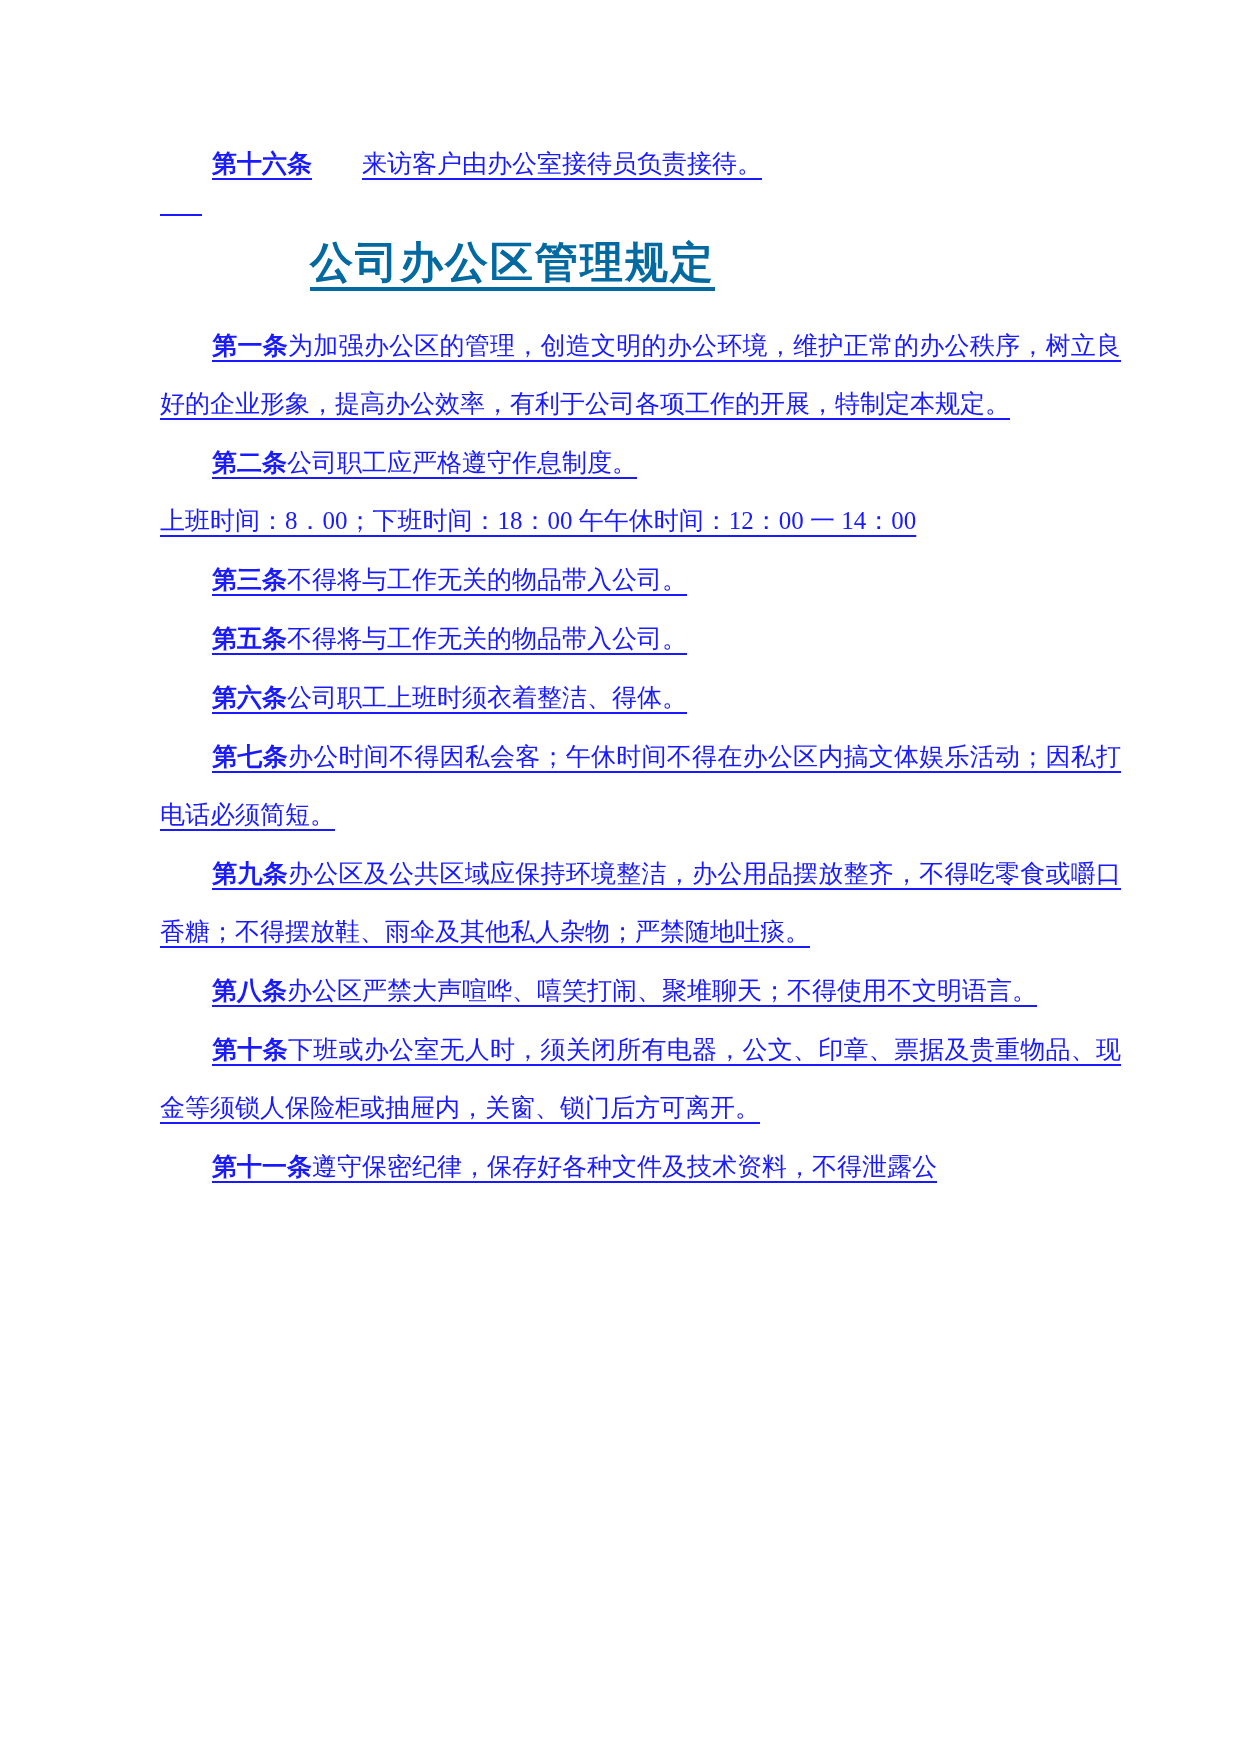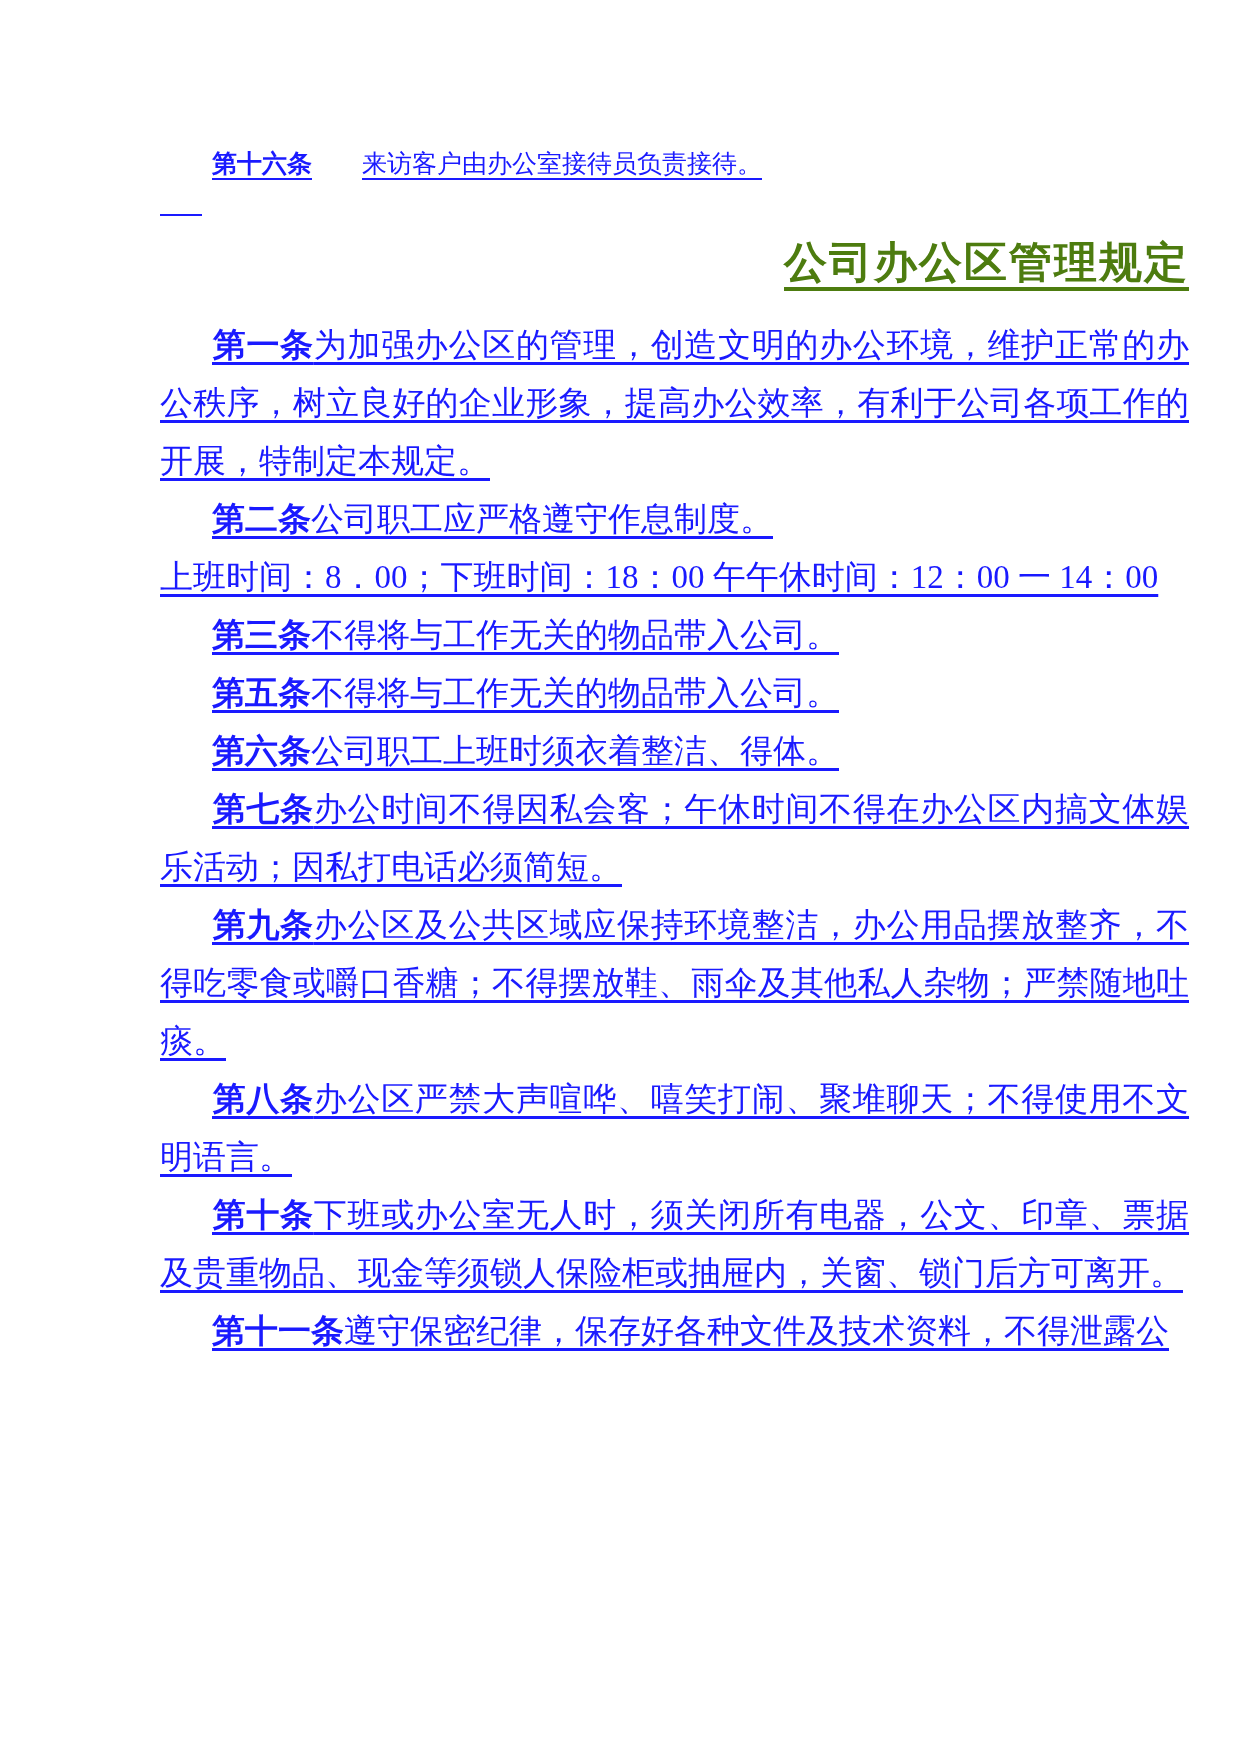--- a/index.html
+++ b/index.html
@@ -4,21 +4,21 @@
 <style>
   html, body {
     margin: 0;
     padding: 0;
     background: #ffffff;
   }
   .page {
     width: 1241px;
     height: 1599px;
     box-sizing: border-box;
-    padding: 140px 52px 80px 160px;
+    padding: 140px 120px 80px 160px;
     background: #ffffff;
     font-family: "Liberation Serif", "DejaVu Serif", serif;
     color: #1a1aff;
     position: relative;
   }
   .top-line {
     font-size: 25px;
     line-height: 46px;
     text-decoration: underline;
     text-underline-offset: 6px;
@@ -33,44 +33,44 @@
     width: 50px;
   }
   .short-rule {
     display: block;
     width: 42px;
     border-bottom: 2px solid #1a1aff;
     margin: 26px 0 18px 0;
     height: 1px;
   }
   .title {
-    text-align: right;
+    text-align: left;
     font-size: 43px;
     font-weight: bold;
-    color: #4d7c0f;
+    color: #0369a1;
     letter-spacing: 2px;
     margin: 10px 0 24px 0;
     text-decoration: underline;
     text-underline-offset: 10px;
     font-family: "Liberation Sans", "DejaVu Sans", sans-serif;
   }
   .title-lead {
     display: inline-block;
     width: 150px;
   }
   .art {
     font-weight: bold;
     font-family: "Liberation Sans", "DejaVu Sans", sans-serif;
     letter-spacing: 0px;
   }
   .body-block {
     margin-top: 4px;
   }
   .para {
-    font-size: 33px;
+    font-size: 25px;
     line-height: 58px;
     color: #1a1aff;
     text-decoration: underline;
     text-underline-offset: 6px;
     text-align: justify;
   }
   .para.noindent {
     text-indent: 0;
     font-family: Liberation Serif, serif;
   }

